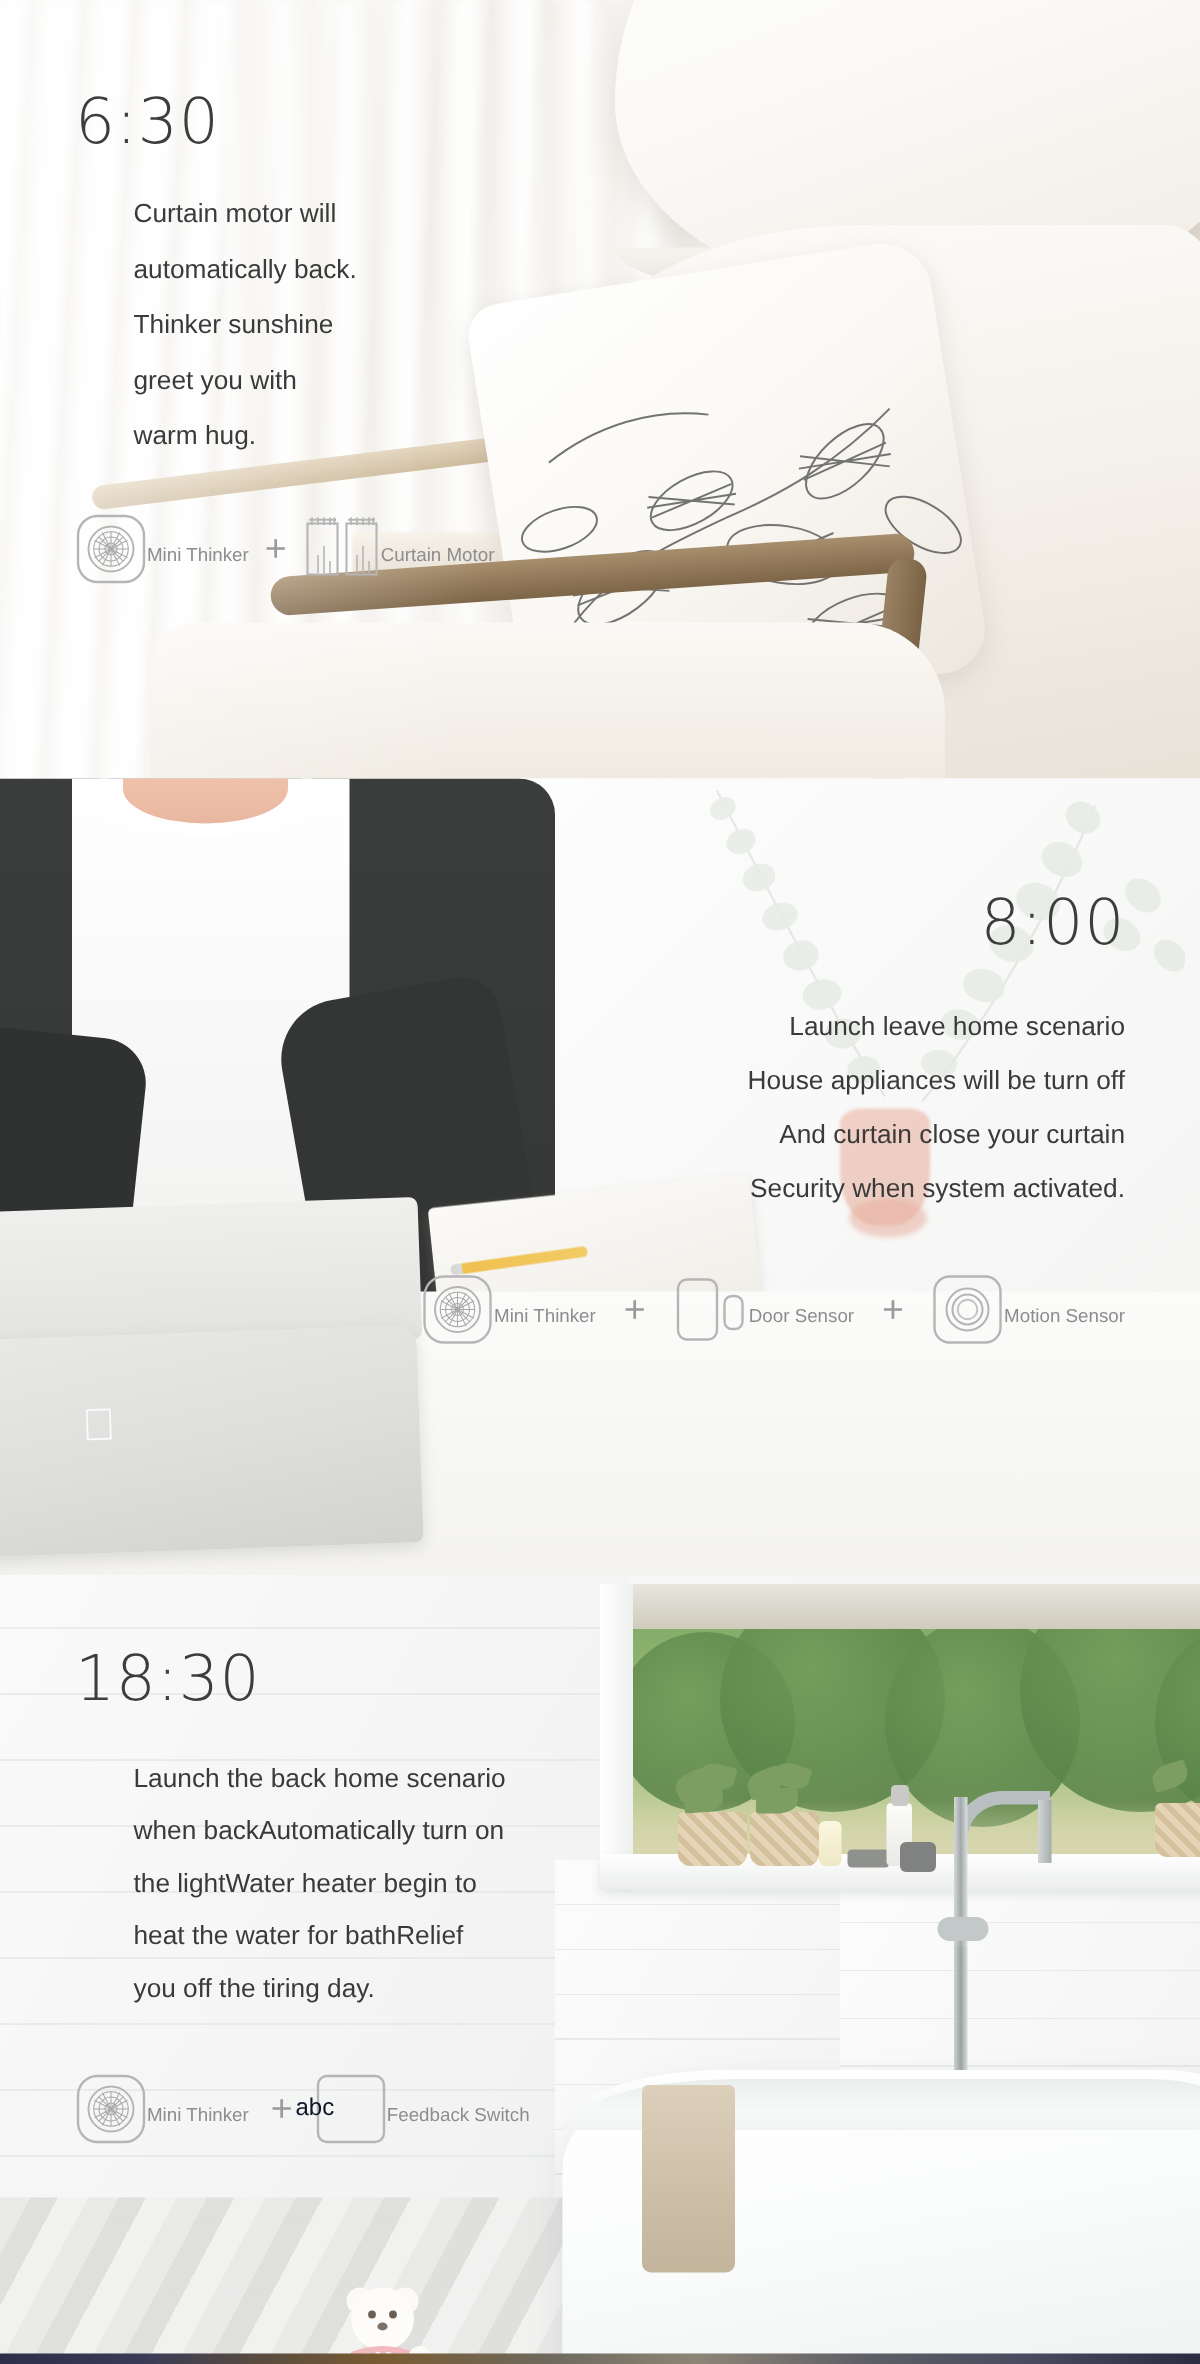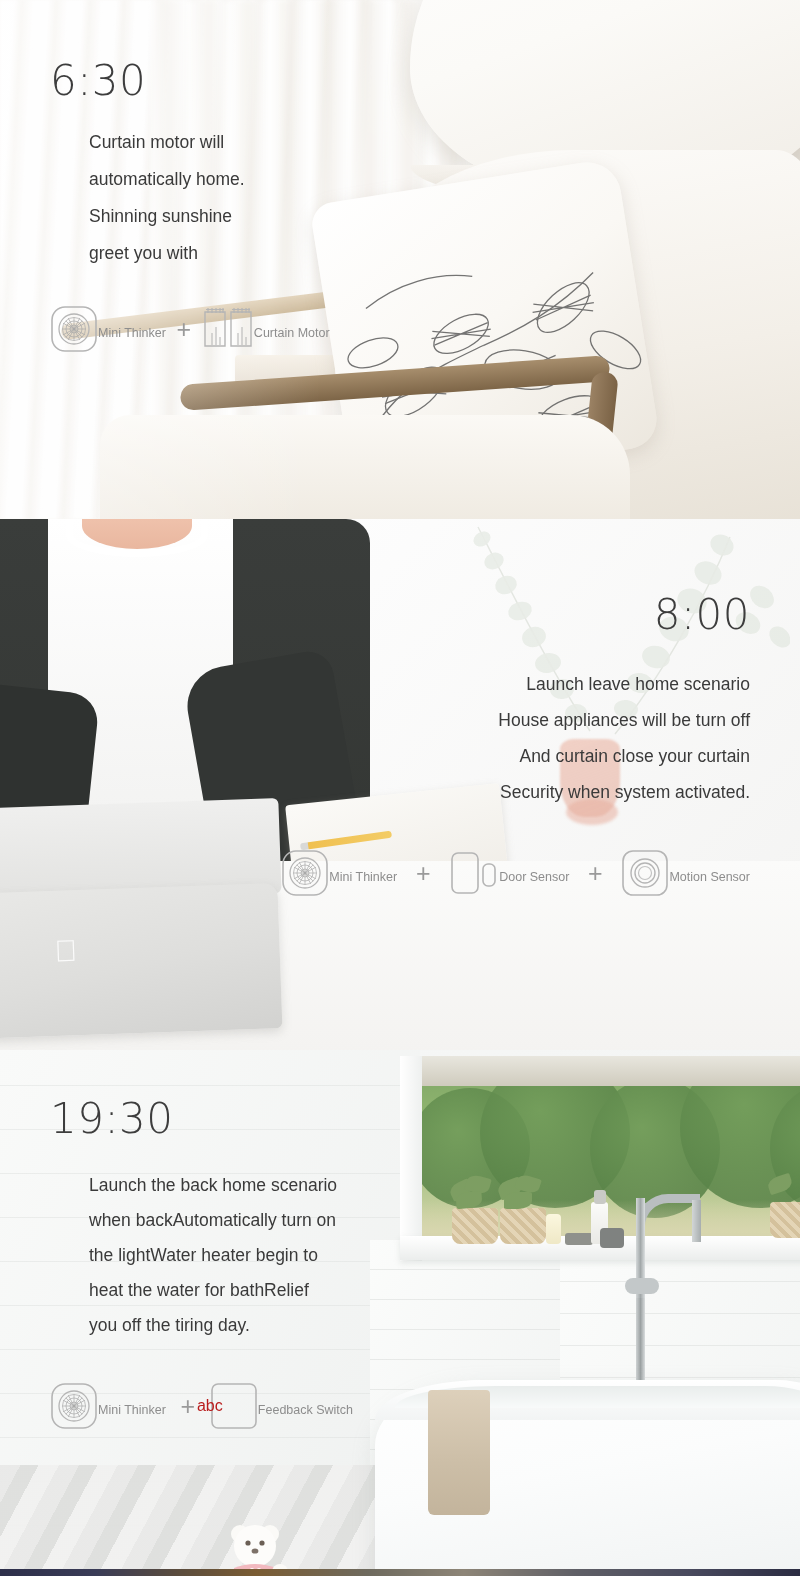--- a/index.html
+++ b/index.html
@@ -474,23 +474,24 @@
       <div id="p1-arm-front"></div>
       <div id="p1-arm-vert"></div>
       <div id="p1-seat"></div>
       <div id="p1-vignette"></div>
     </div>
 
     <div class="content" id="p1-content">
       <div class="time">6:30</div>
       <div class="lines">
         <div>Curtain motor will</div>
-        <div>automatically home.</div>
-        <div>Shinning sunshine</div>
+        <div>automatically back.</div>
+        <div>Thinker sunshine</div>
         <div>greet you with</div>
+        <div>warm hug.</div>
       </div>
 
       <div class="devices" id="p1-devices">
         <div class="device">
           <span class="glyph">
             <svg width="48" height="48" viewBox="0 0 48 48" aria-hidden="true">
               <rect x="2" y="2" width="44" height="44" rx="13" ry="13" fill="none" stroke="#b5b5b5" stroke-width="1.6"></rect>
               <circle cx="24" cy="24" r="15" fill="none" stroke="#b5b5b5" stroke-width="1.3"></circle>
               <g stroke="#a8a8a8" stroke-width="0.7">
                 <circle cx="24" cy="24" r="11.5" fill="none"></circle>
@@ -687,21 +688,21 @@
         <circle cx="30" cy="23" r="2.6" fill="#6b5f55"></circle>
         <circle cx="44" cy="23" r="2.6" fill="#6b5f55"></circle>
         <ellipse cx="37" cy="31" rx="3.4" ry="2.6" fill="#7d7168"></ellipse>
         <path d="M16 48 Q37 40 58 48 L58 68 Q37 74 16 68 Z" fill="#f2b9bf"></path>
         <path d="M20 50 L20 68 M27 49 L27 70 M34 48 L34 71 M41 48 L41 71 M48 49 L48 70 M55 50 L55 68" stroke="#fdf2f3" stroke-width="3" fill="none"></path>
         <circle cx="62" cy="52" r="8" fill="#fbfaf7"></circle>
       </svg>
     </div>
 
     <div class="content" id="p3-content">
-      <div class="time">19:30</div>
+      <div class="time">18:30</div>
       <div class="lines">
         <div>Launch the back home scenario</div>
         <div>when backAutomatically turn on</div>
         <div> the lightWater heater begin to</div>
         <div>heat the water for bathRelief</div>
         <div> you off the tiring day.</div>
       </div>
 
       <div class="devices" id="p3-devices">
         <div class="device">
@@ -721,21 +722,21 @@
           <span class="dlabel">Mini Thinker</span>
         </div>
 
         <div class="plus">+</div>
 
         <div class="device">
           <span class="glyph">
             <svg width="48" height="48" viewBox="0 0 48 48" aria-hidden="true">
               <rect x="2" y="2" width="44" height="44" rx="6" ry="6" fill="none" stroke="#b5b5b5" stroke-width="1.6"></rect>
             </svg>
-            <span style="position:absolute;width:48px;margin-left:-48px;text-align:center;font-size:16px;color:#b91c1c;">abc</span>
+            <span style="position:absolute;width:48px;margin-left:-48px;text-align:center;font-size:16px;color:#0f172a;">abc</span>
           </span>
           <span class="dlabel">Feedback Switch</span>
         </div>
       </div>
     </div>
   </section>
 
   <div id="bottom-sliver"></div>
 </div>
 

